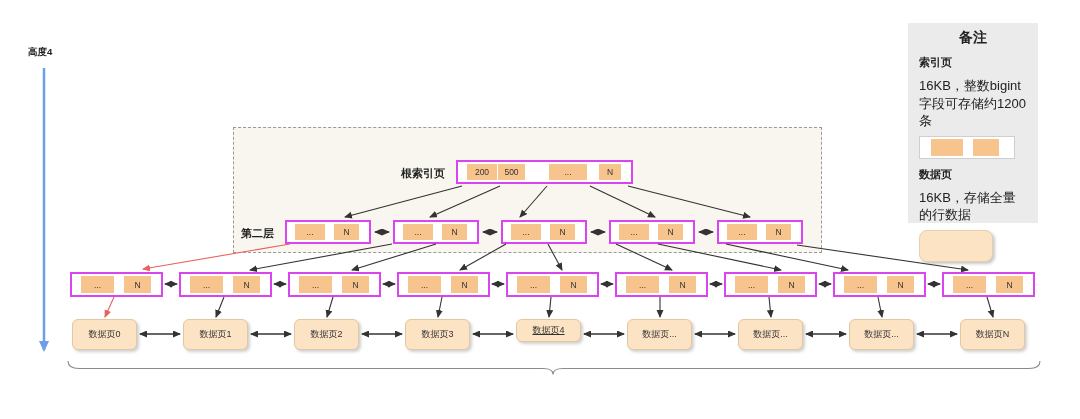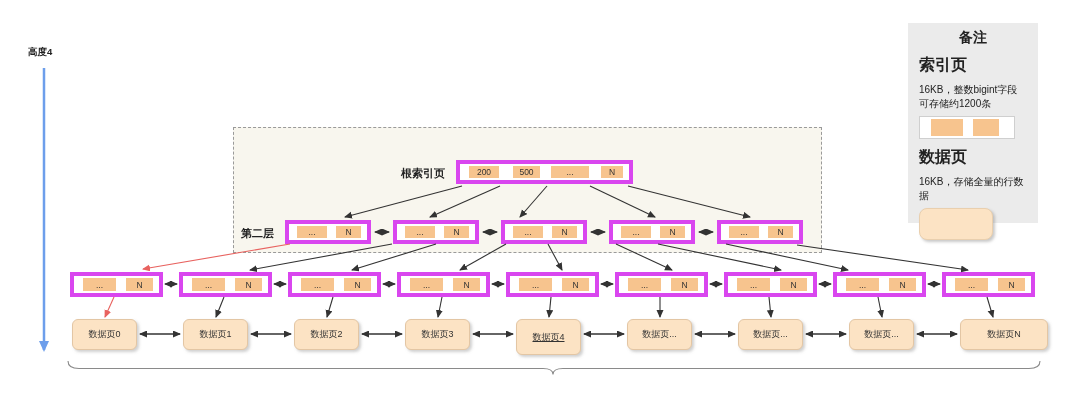--- a/index.html
+++ b/index.html
@@ -14,62 +14,62 @@
     left:233px;top:127px;width:589px;height:126px;
     background:#f8f6ee;border:1px dashed #9a9a9a;box-sizing:border-box;
   }
   #memory-title{left:430px;top:99px;width:220px;text-align:center;font-size:13px;font-weight:bold;}
   #height-label{left:28px;top:46px;font-size:9.5px;font-weight:bold;}
   .row-label{font-size:11px;font-weight:bold;text-align:right;}
   #root-label{left:340px;top:166px;width:105px;}
   #layer2-label{left:212px;top:226px;width:62px;}
   
   .node{
-    position:absolute;background:#ffffff;border:4px solid #d946ef;box-sizing:border-box;
+    position:absolute;background:#ffffff;border:2px solid #d946ef;box-sizing:border-box;
   }
   .cell{
     position:absolute;top:2px;bottom:2px;background:#f7c48e;
     display:flex;align-items:center;justify-content:center;
     font-size:8.5px;color:#333;
   }
   
   .dpage{
     position:absolute;background:#fce3c4;border:1px solid #e3c6a4;border-radius:6px;
     box-shadow:2px 2px 3px rgba(120,120,120,.35);
     display:flex;align-items:center;justify-content:center;
     font-size:9px;color:#333;box-sizing:border-box;
   }
   
   #legend{
     left:908px;top:23px;width:130px;height:200px;background:#ebebeb;
     box-sizing:border-box;padding:5px 11px;
   }
   #legend-title{text-align:center;font-size:14px;font-weight:bold;margin:1px 0 8px 0;}
-  .legend-heading{font-size:16px;font-weight:bold;margin:0 0 7px 0;}
-  .legend-desc{font-size:10px;line-height:1.35;margin:0 0 6px 0;color:#222;}
+  .legend-heading{font-size:11px;font-weight:bold;margin:0 0 7px 0;}
+  .legend-desc{font-size:13px;line-height:1.35;margin:0 0 6px 0;color:#222;}
   #legend-index-sample{position:relative;width:96px;height:23px;background:#fff;border:1px solid #cfcfcf;box-sizing:border-box;margin-bottom:8px;}
   #legend-index-sample .cell{font-size:0;}
   #legend-data-sample{width:72px;height:30px;background:#fce3c4;border:1px solid #e9cfae;border-radius:8px;box-shadow:2px 2px 3px rgba(120,120,120,.4);}
   #bottom-caption{left:420px;top:374px;width:270px;text-align:center;font-size:10.5px;color:#222;}
   svg{position:absolute;left:0;top:0;pointer-events:none;}
 </style>
 </head>
 <body>
 
 <div id="stage">
 
   <div class="abs" id="height-label">高度4</div>
   <div class="abs" id="memory-box"></div>
   <div class="abs row-label" id="root-label">根索引页</div>
   <div class="abs row-label" id="layer2-label">第二层</div>
 
   <div id="nodes-container">
       <div class="node" style="left: 456px; top: 160px; width: 177px; height: 24px;">
         <div class="cell" style="left: 9px; width: 30px;">200</div>
-        <div class="cell" style="left: 53px; width: 27px;">500</div>
+        <div class="cell" style="left: 40px; width: 27px;">500</div>
         <div class="cell" style="left: 91px; width: 38px;">...</div>
         <div class="cell" style="left: 141px; width: 22px;">N</div>
       </div>
       <div class="node" style="left: 285px; top: 220px; width: 86px; height: 24px;">
         <div class="cell" style="left: 8px; width: 30px;">...</div>
         <div class="cell" style="left: 47px; width: 25px;">N</div>
       </div>
       <div class="node" style="left: 393px; top: 220px; width: 86px; height: 24px;">
         <div class="cell" style="left: 8px; width: 30px;">...</div>
         <div class="cell" style="left: 47px; width: 25px;">N</div>
@@ -121,25 +121,25 @@
       <div class="node" style="left: 942px; top: 272px; width: 93px; height: 25px;">
         <div class="cell" style="left: 9px; width: 33px;">...</div>
         <div class="cell" style="left: 52px; width: 27px;">N</div>
       </div>
     </div>
   <div id="dpages-container">
       <div class="dpage" style="left: 72px; top: 319px; width: 65px; height: 31px;">数据页0</div>
       <div class="dpage" style="left: 183px; top: 319px; width: 65px; height: 31px;">数据页1</div>
       <div class="dpage" style="left: 294px; top: 319px; width: 65px; height: 31px;">数据页2</div>
       <div class="dpage" style="left: 405px; top: 319px; width: 65px; height: 31px;">数据页3</div>
-      <div class="dpage" style="left: 516px; top: 319px; width: 65px; height: 36px; text-decoration: underline;">数据页4</div>
+      <div class="dpage" style="left: 516px; top: 319px; width: 65px; height: 23px; text-decoration: underline;">数据页4</div>
       <div class="dpage" style="left: 627px; top: 319px; width: 65px; height: 31px;">数据页...</div>
       <div class="dpage" style="left: 738px; top: 319px; width: 65px; height: 31px;">数据页...</div>
       <div class="dpage" style="left: 849px; top: 319px; width: 65px; height: 31px;">数据页...</div>
-      <div class="dpage" style="left: 960px; top: 319px; width: 88px; height: 31px;">数据页N</div>
+      <div class="dpage" style="left: 960px; top: 319px; width: 65px; height: 31px;">数据页N</div>
     </div>
 
   <svg id="arrow-layer" width="1080" height="419">
     <defs>
       <marker id="ah-end" markerWidth="9" markerHeight="8" refX="7" refY="3.5" orient="auto" markerUnits="userSpaceOnUse">
         <path d="M0,0 L8,3.5 L0,7 z" fill="#333"></path>
       </marker>
       <marker id="ah-start" markerWidth="9" markerHeight="8" refX="1" refY="3.5" orient="auto" markerUnits="userSpaceOnUse">
         <path d="M8,0 L0,3.5 L8,7 z" fill="#333"></path>
       </marker>

